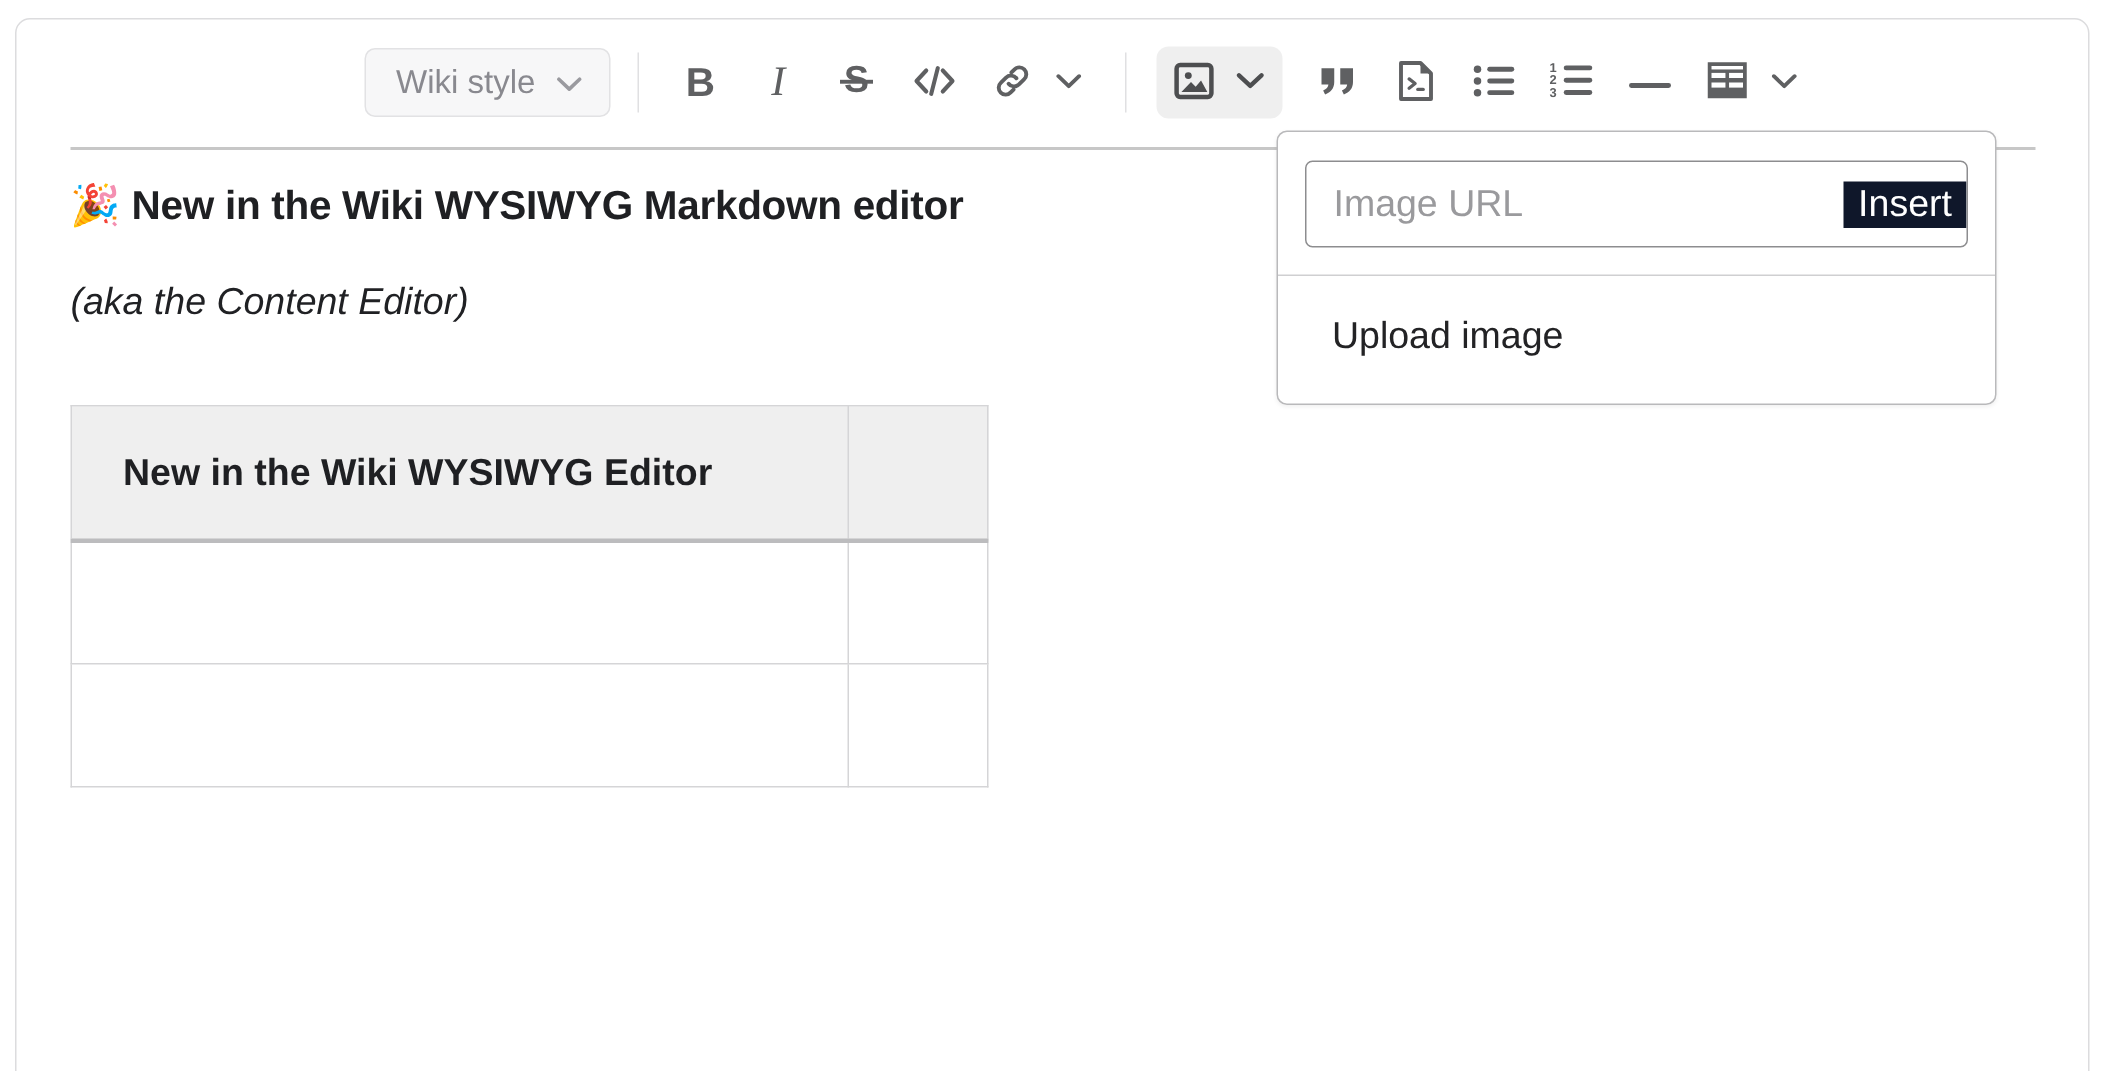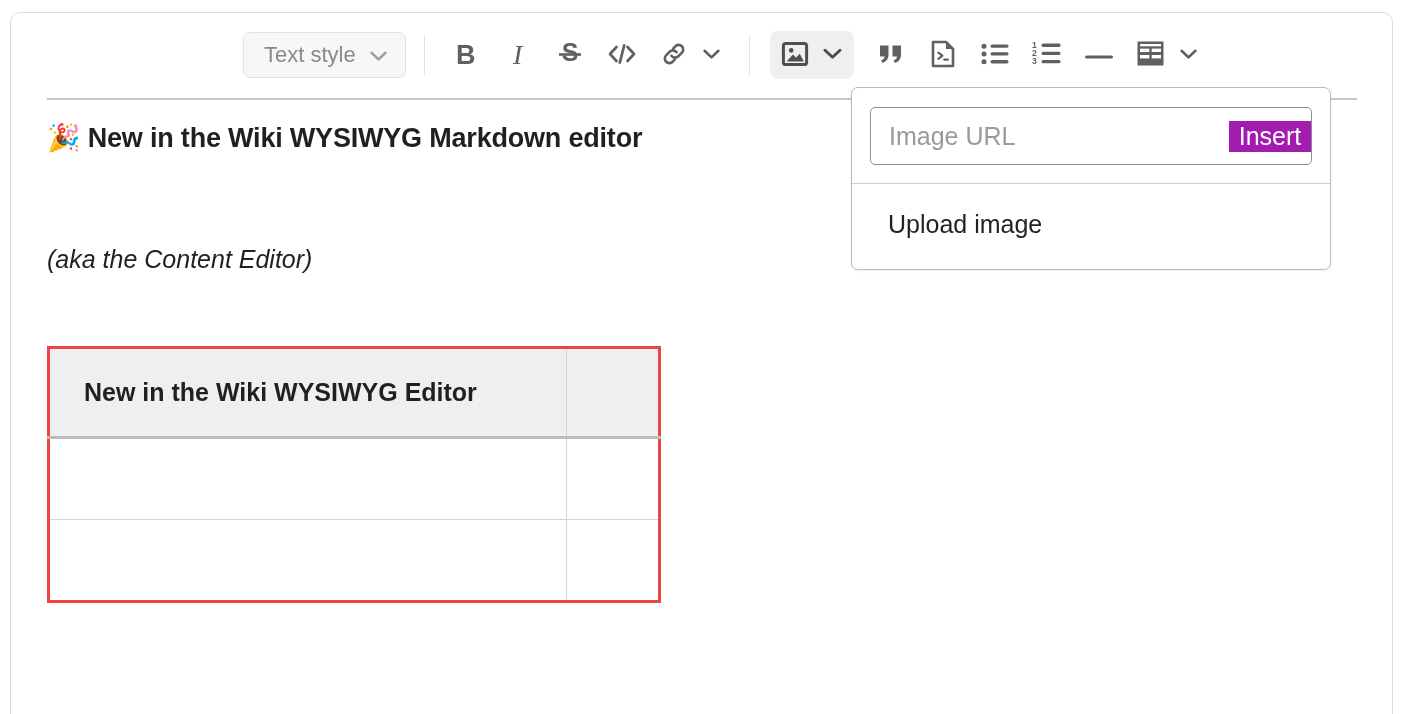--- a/index.html
+++ b/index.html
@@ -116,21 +116,21 @@
     padding: 0 18px;
     font-family: "Liberation Sans", sans-serif;
     font-size: 25px;
     color: #2b2b2b;
     background: transparent;
   }
   .dd-url-input::placeholder { color: #9a9a9d; }
   .dd-insert {
     width: 118px;
     border: none;
-    background: #a21caf;
+    background: #0f172a;
     color: #ffffff;
     font-family: "Liberation Sans", sans-serif;
     font-size: 25px;
     cursor: pointer;
   }
   .dd-sep { height: 1px; background: #cfcfd1; }
   .dd-item {
     padding: 26px 0 30px 36px;
     font-size: 25px;
     color: #232325;
@@ -146,33 +146,33 @@
   .doc-h1 {
     margin: 0;
     font-size: 27px;
     font-weight: 700;
     color: #1f2023;
     letter-spacing: -0.2px;
     line-height: 1.3;
   }
   .emoji { font-family: "DejaVu Sans", sans-serif; font-weight: 400; }
   .doc-sub {
-    margin: 89px 0 0 0;
+    margin: 32px 0 0 0;
     font-size: 25px;
     font-style: italic;
     color: #202124;
   }
 
   
   .ctable {
-    margin-top: 72px;
+    margin-top: 54px;
     border-collapse: collapse;
     table-layout: fixed;
     width: 611px;
-    border: 3px solid #ef4444;
+    border: 1px solid #ef4444;
   }
   .ctable th, .ctable td {
     border: 1px solid #d5d5d7;
     padding: 0 0 0 34px;
     height: 82px;
     text-align: left;
     vertical-align: middle;
     font-size: 25px;
     font-weight: 400;
     color: #1f2023;
@@ -193,21 +193,21 @@
   }
 </style>
 </head>
 <body>
 
 <div id="app">
 
   <div class="toolbar">
 
     <div class="textstyle-btn">
-      <span>Text style</span>
+      <span>Wiki style</span>
       <span>
         <svg width="17" height="11" viewBox="0 0 17 11">
             <path d="M1.6 1.8 8.5 8.4 15.4 1.8" stroke="#9a9a9f" stroke-width="2.4" fill="none" stroke-linecap="round" stroke-linejoin="round"></path>
           </svg>
       </span>
     </div>
 
     <div class="tb-sep"></div>
 
     <div class="tb-group">

